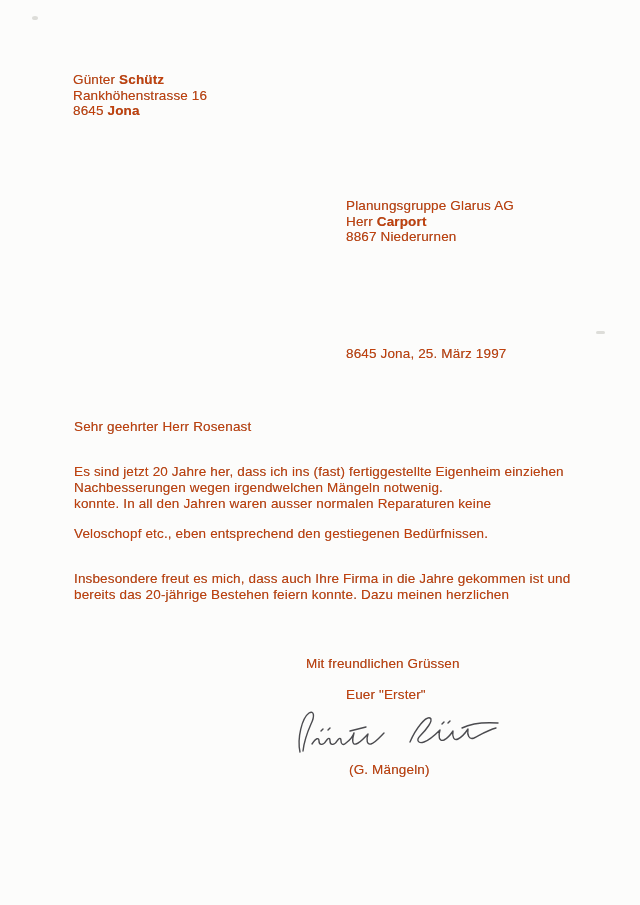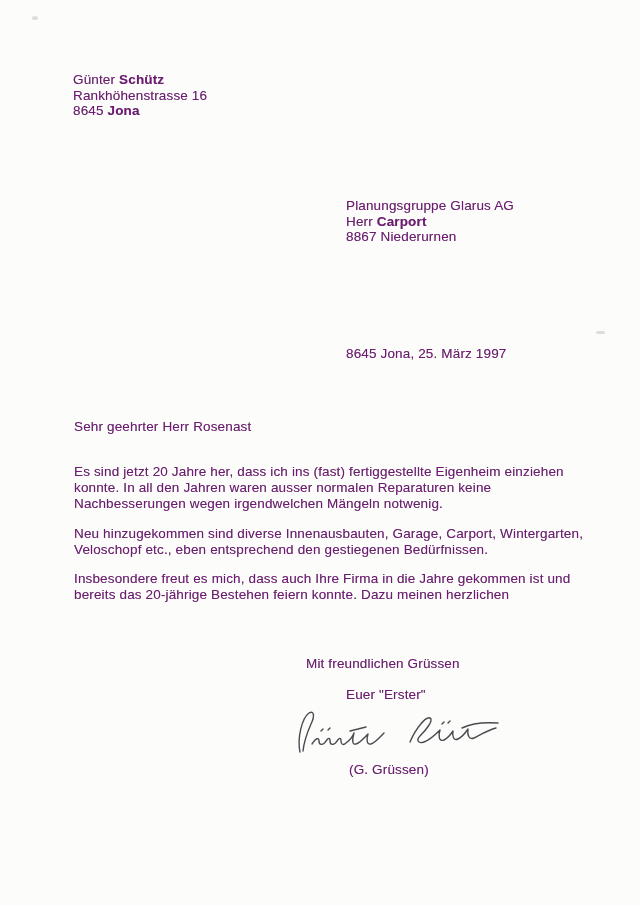--- a/index.html
+++ b/index.html
@@ -7,21 +7,21 @@
     padding: 0;
     background: #ffffff;
   }
   .page {
     position: relative;
     width: 640px;
     height: 905px;
     background: #fcfcfb;
     overflow: hidden;
     font-family: "Liberation Sans", sans-serif;
-    color: #701a75;
+    color: #c2410c;
     font-size: 13.5px;
     letter-spacing: 0.15px;
     text-shadow: 0 0 0.5px rgba(80,80,82,0.55);
   }
   .abs { position: absolute; }
   .addr-line { line-height: 15.5px; white-space: nowrap; }
   .b { font-weight: bold; }
   .body-line { line-height: 16px; white-space: nowrap; }
   .para { margin: 0; }
   .speck {
@@ -57,26 +57,25 @@
     <div class="addr-line"><span>Herr </span><span class="b">Carport</span></div>
     <div class="addr-line">8867 Niederurnen</div>
   </div>
 
   <div class="abs body-line" style="left:346px; top:346px;">8645 Jona, 25. März 1997</div>
 
   <div class="abs body-line" style="left:74px; top:419px;text-align:center;">Sehr geehrter Herr Rosenast</div>
 
   <div class="abs para" style="left:74px; top:464px;">
     <div class="body-line">Es sind jetzt 20 Jahre her, dass ich ins (fast) fertiggestellte Eigenheim einziehen</div>
+    <div class="body-line">Nachbesserungen wegen irgendwelchen Mängeln notwenig.</div>
     <div class="body-line">konnte. In all den Jahren waren ausser normalen Reparaturen keine</div>
-    <div class="body-line">Nachbesserungen wegen irgendwelchen Mängeln notwenig.</div>
   </div>
 
   <div class="abs para" style="left:74px; top:526px;">
-    <div class="body-line">Neu hinzugekommen sind diverse Innenausbauten, Garage, Carport, Wintergarten,</div>
     <div class="body-line">Veloschopf etc., eben entsprechend den gestiegenen Bedürfnissen.</div>
   </div>
 
   <div class="abs para" style="left:74px; top:571px;">
     <div class="body-line">Insbesondere freut es mich, dass auch Ihre Firma in die Jahre gekommen ist und</div>
     <div class="body-line">bereits das 20-jährige Bestehen feiern konnte. Dazu meinen herzlichen</div>
   </div>
 
   <div class="abs body-line" style="left:306px; top:656px;text-align:right;">Mit freundlichen Grüssen</div>
 
@@ -91,15 +90,15 @@
       <path d="M40,24 l2,-2"></path>
       <path d="M62,25 L78,21"></path>
 
       <path d="M122,36 C128,22 138,10 142,12 C146,14 138,24 132,30 C128,34 130,38 136,36 C142,34 148,28 152,24 C150,30 151,36 156,34 C160,32 163,28 165,25 C164,31 166,35 170,33 C174,31 178,26 180,23 C179,29 181,34 186,32 C192,29 200,24 208,22"></path>
       <path d="M154,18 l2,-2"></path>
       <path d="M160,17 l2,-2"></path>
       <path d="M174,22 C182,18 196,16 210,17"></path>
     </svg>
   </div>
 
-  <div class="abs body-line" style="left:349px; top:762px;">(G. Grüssen)</div>
+  <div class="abs body-line" style="left:349px; top:762px;">(G. Mängeln)</div>
 
 </div>
 
 </body></html>

